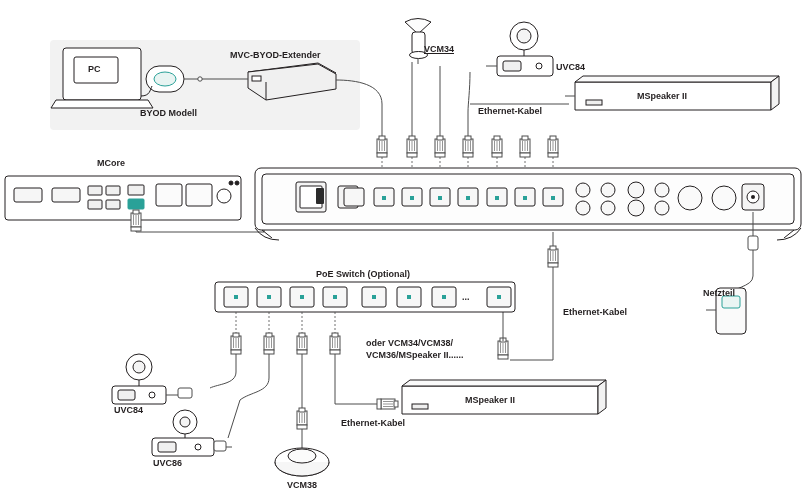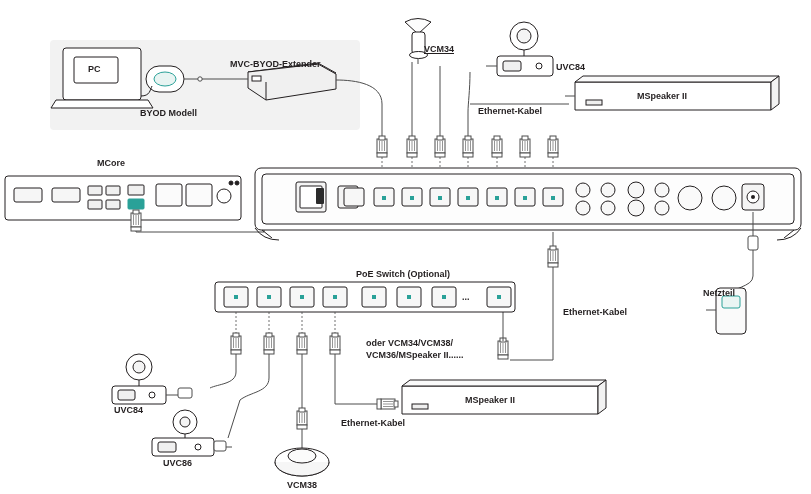--- a/index.html
+++ b/index.html
@@ -262,38 +262,38 @@
 
     <g stroke="#231f20" fill="#fff" stroke-width="1">
       <path d="M402 386 l196 0 l0 28 l-196 0 z"></path>
       <path d="M402 386 l8 -6 l196 0 l-8 6 z" fill="#fafafa"></path>
       <path d="M598 386 l8 -6 l0 28 l-8 6 z" fill="#f2f2f2"></path>
       <rect x="412" y="404" width="16" height="5" fill="#efefef"></rect>
     </g>
   </svg>
 
   <div class="lbl b" style="left:88px;top:64px;">PC</div>
-  <div class="lbl b" style="left:230px;top:59px;">MVC-BYOD-Extender</div>
+  <div class="lbl b" style="left:230px;top:50px;">MVC-BYOD-Extender</div>
   <div class="lbl b" style="left:140px;top:108px;">BYOD  Modell</div>
 
   <div class="lbl b" style="left:424px;top:44px;text-decoration:underline;">VCM34</div>
   <div class="lbl b" style="left:556px;top:62px;">UVC84</div>
   <div class="lbl b" style="left:637px;top:91px;">MSpeaker II</div>
   <div class="lbl" style="left:478px;top:106px;">Ethernet-Kabel</div>
 
   <div class="lbl b" style="left:97px;top:158px;">MCore</div>
 
-  <div class="lbl b" style="left:316px;top:269px;margin-left:40px;">PoE Switch (Optional)</div>
+  <div class="lbl b" style="left:316px;top:269px;">PoE Switch (Optional)</div>
   <div class="lbl b" style="left:462px;top:292px;">...</div>
 
   <div class="lbl" style="left:366px;top:338px;">oder  VCM34/VCM38/</div>
   <div class="lbl" style="left:366px;top:350px;">VCM36/MSpeaker II......</div>
 
   <div class="lbl" style="left:563px;top:307px;">Ethernet-Kabel</div>
   <div class="lbl" style="left:703px;top:288px;">Netzteil</div>
 
   <div class="lbl b" style="left:114px;top:405px;">UVC84</div>
-  <div class="lbl b" style="left:163px;top:458px;">UVC86</div>
+  <div class="lbl b" style="left:153px;top:458px;">UVC86</div>
   <div class="lbl b c" style="left:302px;top:480px;">VCM38</div>
   <div class="lbl b" style="left:465px;top:395px;">MSpeaker II</div>
   <div class="lbl" style="left:341px;top:418px;">Ethernet-Kabel</div>
 
 </div>
 
 </body></html>

